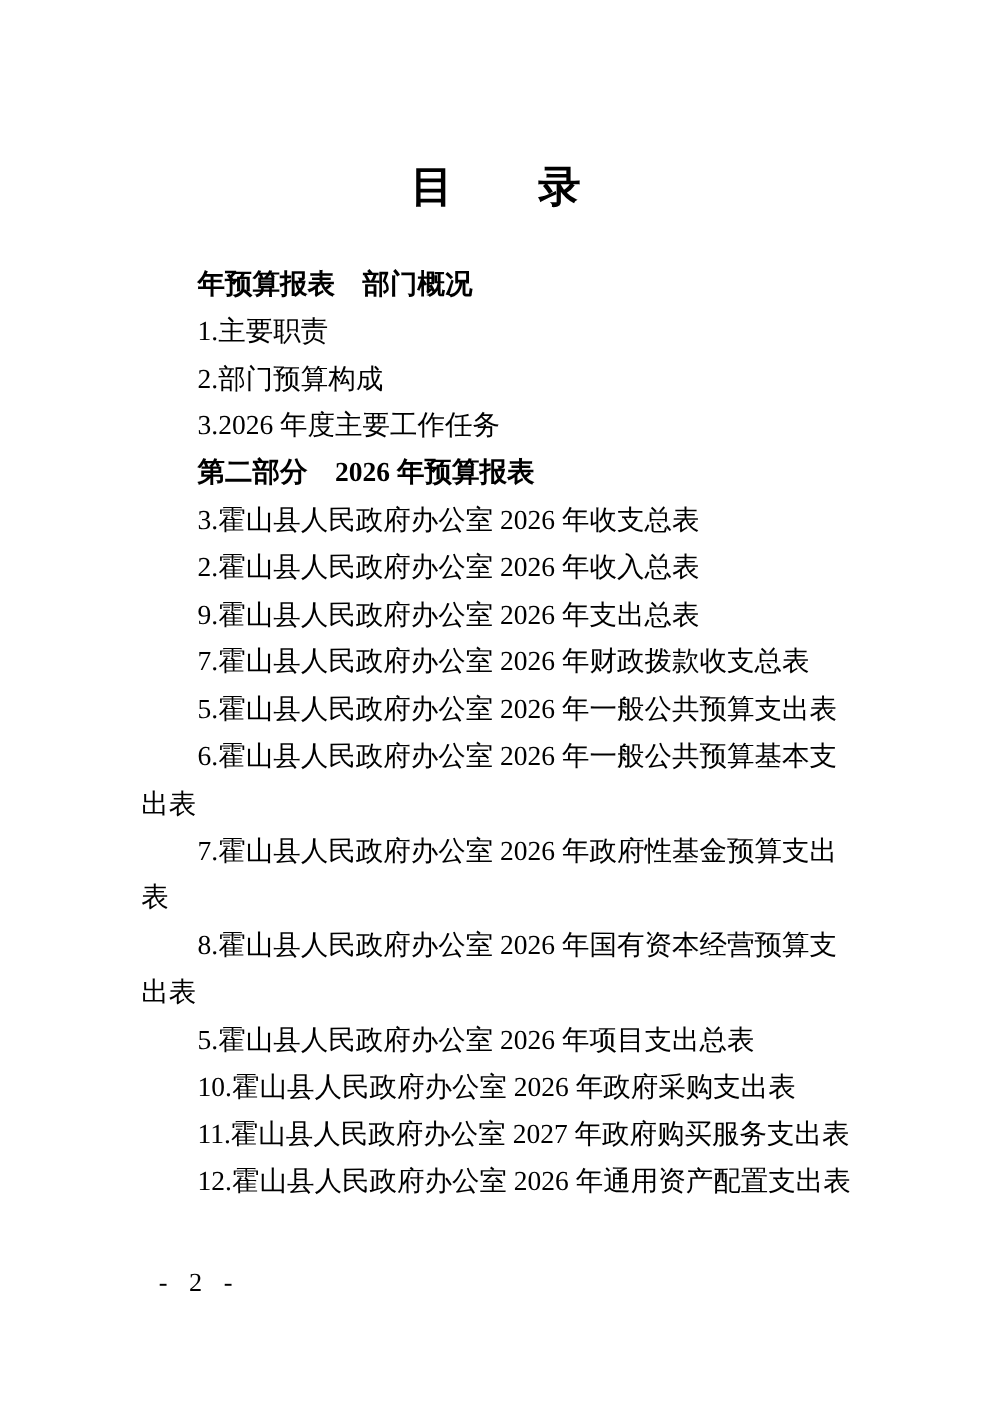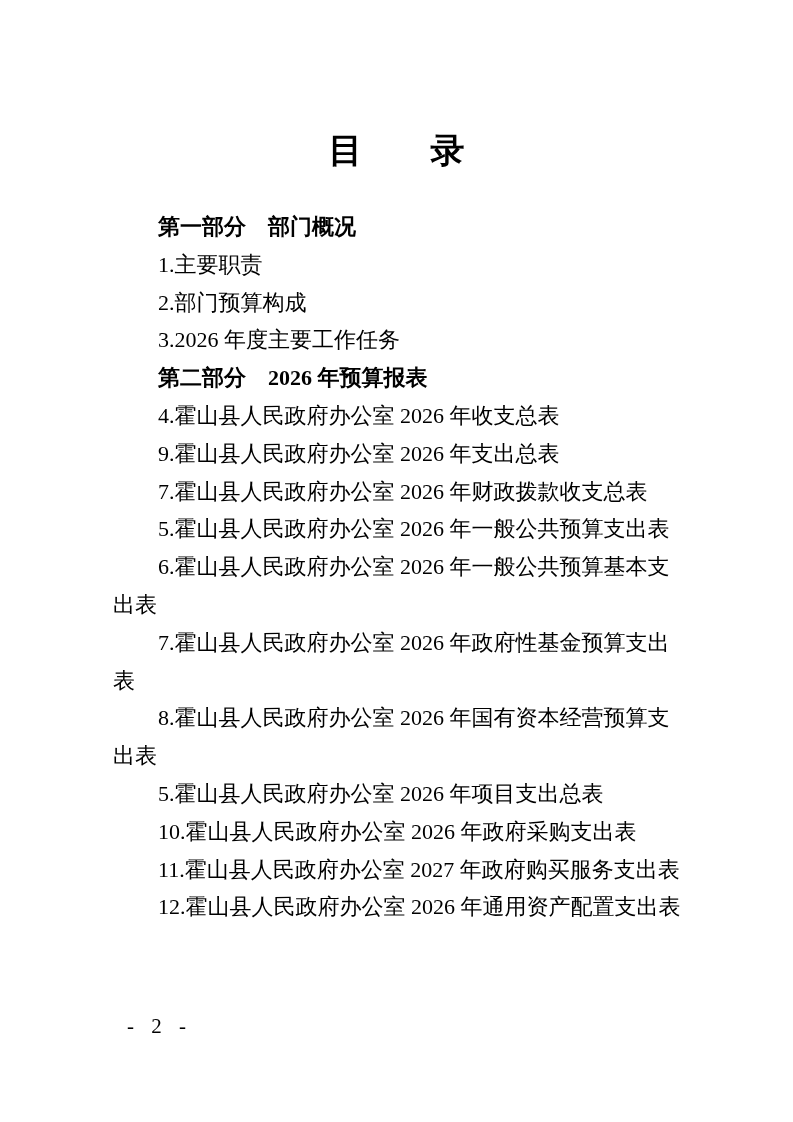--- a/index.html
+++ b/index.html
@@ -49,26 +49,27 @@
     word-spacing: 6px;
   }
 </style>
 </head>
 <body>
 
 <div class="page">
   <h1 class="doc-title">目　　录</h1>
 
   <div class="toc" id="toc-root">
-      <div class="line first heading">第一部分　部门概况</div>
+      <div class="line first heading">年预算报表　部门概况</div>
       <div class="line first">1.主要职责</div>
       <div class="line first">2.部门预算构成</div>
       <div class="line first">3.2026 年度主要工作任务</div>
       <div class="line first heading">第二部分　2026 年预算报表</div>
-      <div class="line first">4.霍山县人民政府办公室 2026 年收支总表</div>
+      <div class="line first">3.霍山县人民政府办公室 2026 年收支总表</div>
+      <div class="line first">2.霍山县人民政府办公室 2026 年收入总表</div>
       <div class="line first">9.霍山县人民政府办公室 2026 年支出总表</div>
       <div class="line first">7.霍山县人民政府办公室 2026 年财政拨款收支总表</div>
       <div class="line first">5.霍山县人民政府办公室 2026 年一般公共预算支出表</div>
       <div class="line first">6.霍山县人民政府办公室 2026 年一般公共预算基本支</div>
       <div class="line">出表</div>
       <div class="line first">7.霍山县人民政府办公室 2026 年政府性基金预算支出</div>
       <div class="line">表</div>
       <div class="line first">8.霍山县人民政府办公室 2026 年国有资本经营预算支</div>
       <div class="line">出表</div>
       <div class="line first">5.霍山县人民政府办公室 2026 年项目支出总表</div>

